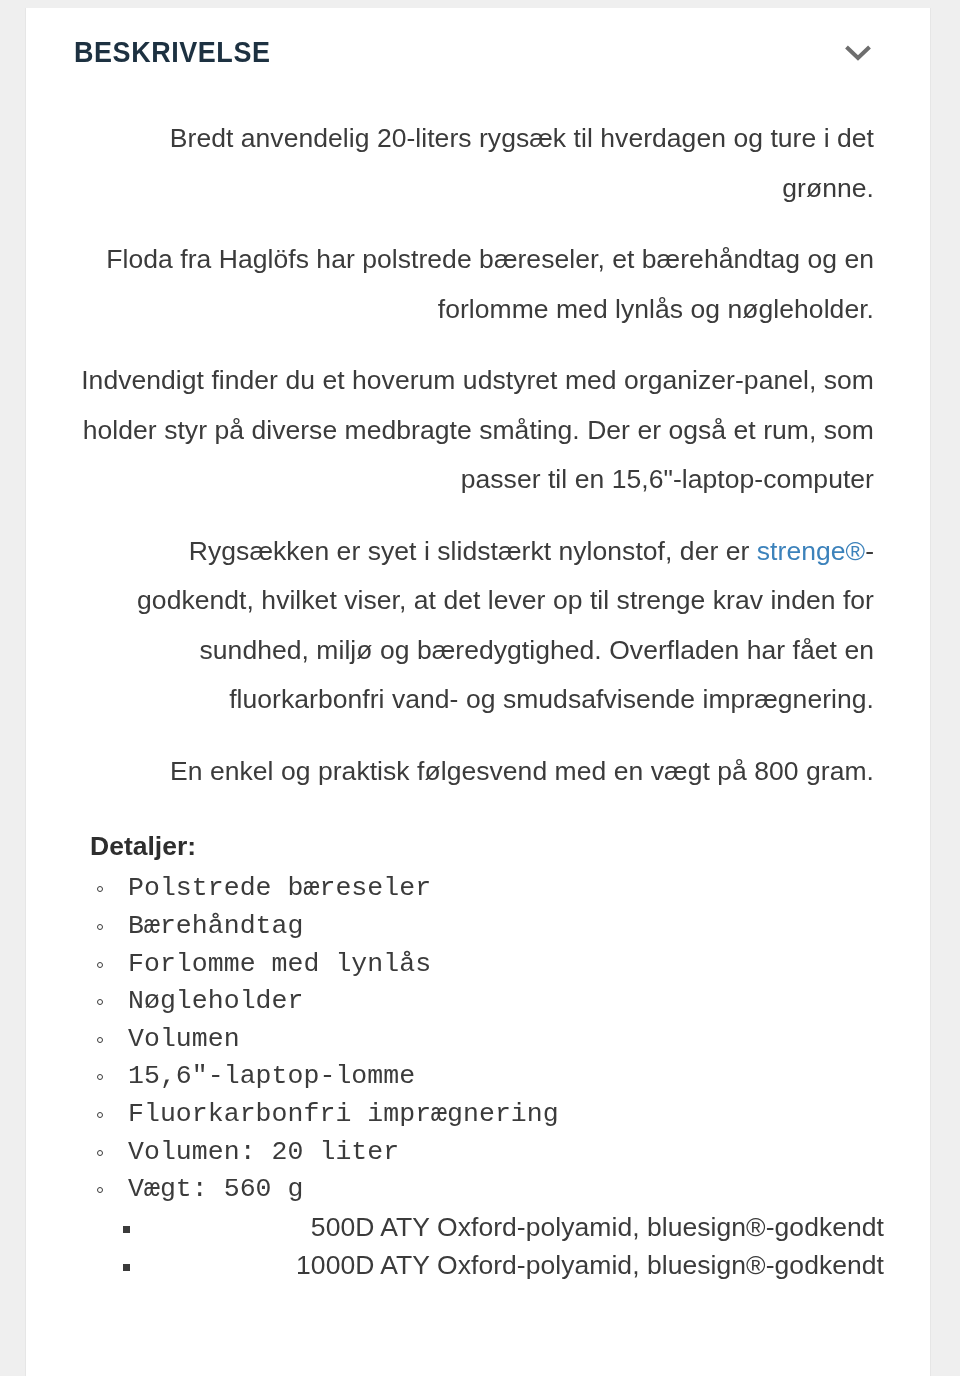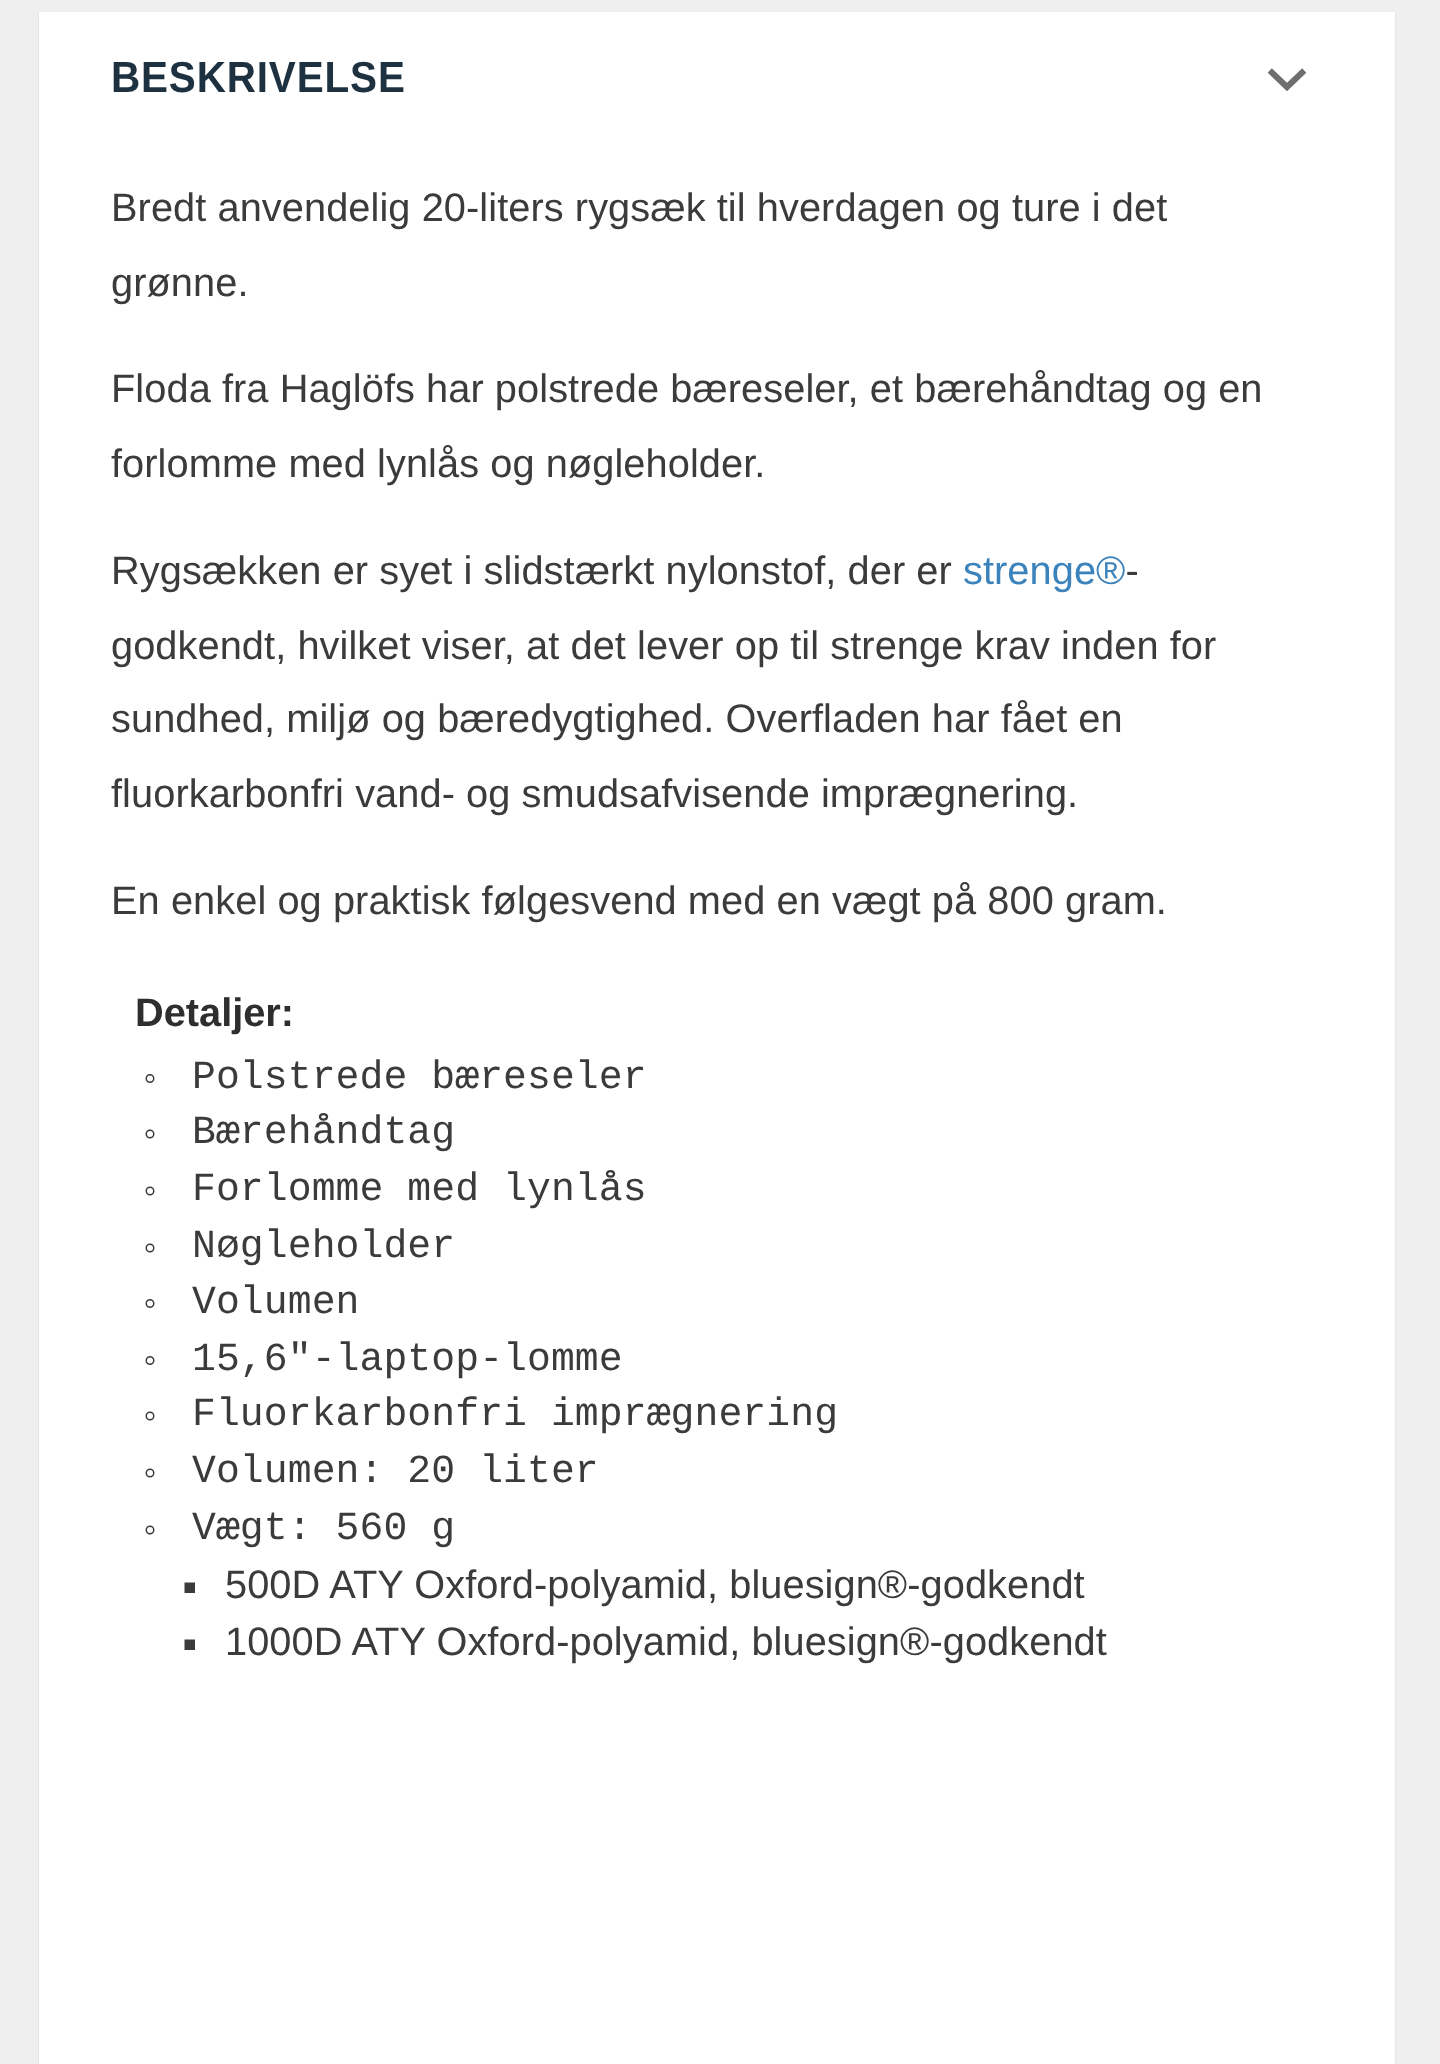--- a/index.html
+++ b/index.html
@@ -84,20 +84,21 @@
 
   
   .copy {
     color: #3b3b3b;
     font-size: 26.5px;
     line-height: 1.87;
     font-weight: 300;
     letter-spacing: 0.05px;
     margin: 0 0 22px 0;
     max-width: 800px;
+    text-align: right;
   }
   .copy.tight { margin-bottom: 20px; }
   .copy a {
     color: #3c82bb;
     text-decoration: none;
   }
 
   .detail-heading {
     color: #2e2e2e;
     font-size: 26.5px;
@@ -140,20 +141,21 @@
     padding: 0 0 0 48px;
   }
   ul.sub-details > li {
     position: relative;
     color: #3b3b3b;
     font-size: 26.5px;
     font-weight: 300;
     line-height: 1.42;
     padding-left: 28px;
     letter-spacing: 0.05px;
+    text-align: right;
   }
   ul.sub-details > li::before {
     content: "";
     position: absolute;
     left: 1px;
     top: 17px;
     width: 7px;
     height: 7px;
     background: #3b3b3b;
   }
@@ -177,20 +179,21 @@
               <path d="M3.5 4 L15 15 L26.5 4" fill="none" stroke="#6e6e6e" stroke-width="4" stroke-linecap="butt" stroke-linejoin="miter"></path>
             </svg>
           </span>
         </div>
       </div>
 
       <p class="copy">Bredt anvendelig 20-liters rygsæk til hverdagen og ture i det grønne.</p>
 
       <p class="copy">Floda fra Haglöfs har polstrede bæreseler, et bærehåndtag og en forlomme med lynlås og nøgleholder.</p>
 
+      <p class="copy">Indvendigt finder du et hoverum udstyret med organizer-panel, som holder styr på diverse medbragte småting. Der er også et rum, som passer til en 15,6"-laptop-computer</p>
 
       <p class="copy"><span>Rygsækken er syet i slidstærkt nylonstof, der er </span><a href="#">strenge®</a><span>-godkendt, hvilket viser, at det lever op til strenge krav inden for sundhed, miljø og bæredygtighed. Overfladen har fået en fluorkarbonfri vand- og smudsafvisende imprægnering.</span></p>
 
       <p class="copy tight">En enkel og praktisk følgesvend med en vægt på 800 gram.</p>
 
       <p class="detail-heading">Detaljer:</p>
 
       <ul class="details">
         <li>Polstrede bæreseler</li>
         <li>Bærehåndtag</li>

